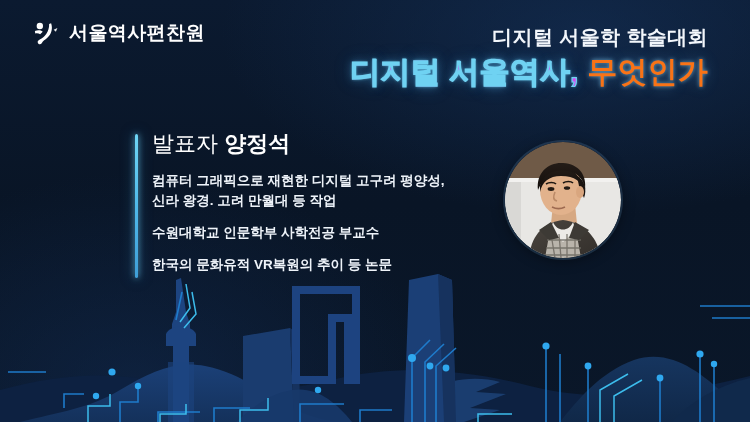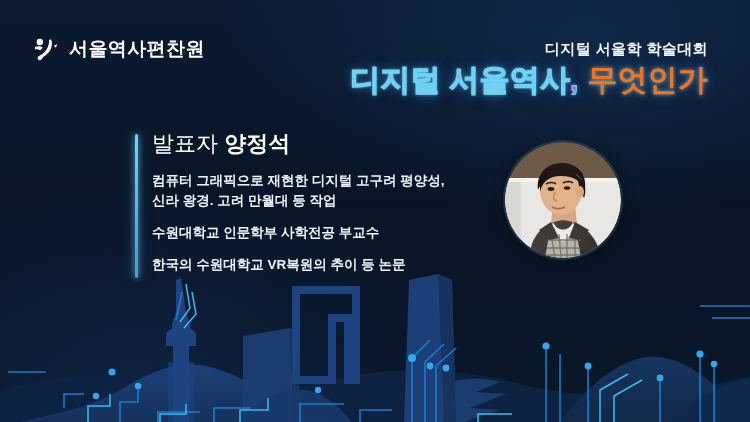--- a/index.html
+++ b/index.html
@@ -28,21 +28,21 @@
   }
   .bg-skyline {
     position: absolute;
     left: 0; bottom: 0;
     width: 750px; height: 160px;
   }
   
   .header {
     position: absolute;
     left: 0; top: 0;
-    width: 732px; height: 100px; margin-top: 16px;
+    width: 732px; height: 100px;
   }
   .logo {
     position: absolute;
     left: 30px; top: 18px;
     display: flex;
     align-items: center;
     gap: 9px;
   }
   .logo-mark { width: 30px; height: 30px; display: block; }
   .logo-text {
@@ -51,21 +51,21 @@
     letter-spacing: 0.4px;
     color: #ffffff;
     white-space: nowrap;
   }
   .conf-block {
     position: absolute;
     right: 24px; top: 24px;
     text-align: right;
   }
   .conf-kicker {
-    font-size: 15px;
+    font-size: 20px;
     font-weight: 700;
     letter-spacing: 0.4px;
     color: #f2f6fb;
     white-space: nowrap;
   }
   .conf-title {
     margin-top: 5px;
     font-size: 30px;
     font-weight: 800;
     letter-spacing: 0.2px;
@@ -261,21 +261,21 @@
   <div class="accent-bar"></div>
 
   <div class="speaker">
     <div class="speaker-title">
       <span class="label">발표자</span>
       <span class="name">양정석</span>
     </div>
     <div class="bio-line">컴퓨터 그래픽으로 재현한 디지털 고구려 평양성,
 신라 왕경. 고려 만월대  등 작업</div>
     <div class="bio-line">수원대학교 인문학부 사학전공 부교수</div>
-    <div class="bio-line">한국의 수원대학교 VR복원의 추이 등 논문</div>
+    <div class="bio-line">한국의 문화유적 VR복원의 추이 등 논문</div>
   </div>
 
   <div class="portrait">
     <svg viewBox="0 0 116 116" width="116" height="116">
       <defs>
         <clipPath id="circ">
             <circle cx="58" cy="58" r="58"></circle>
           </clipPath>
         <linearGradient id="hairG" x1="0" y1="0" x2="0" y2="1">
           <stop offset="0%" stop-color="#241c17"></stop>

